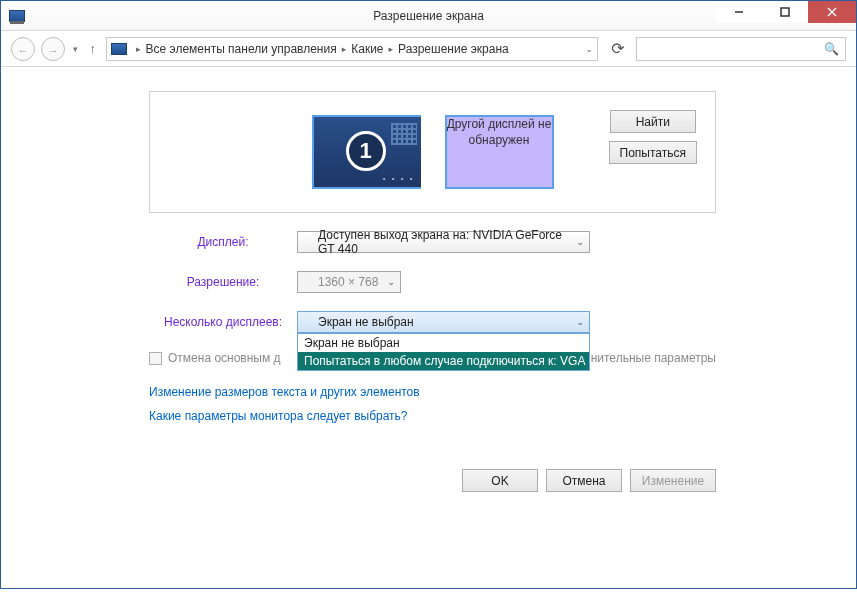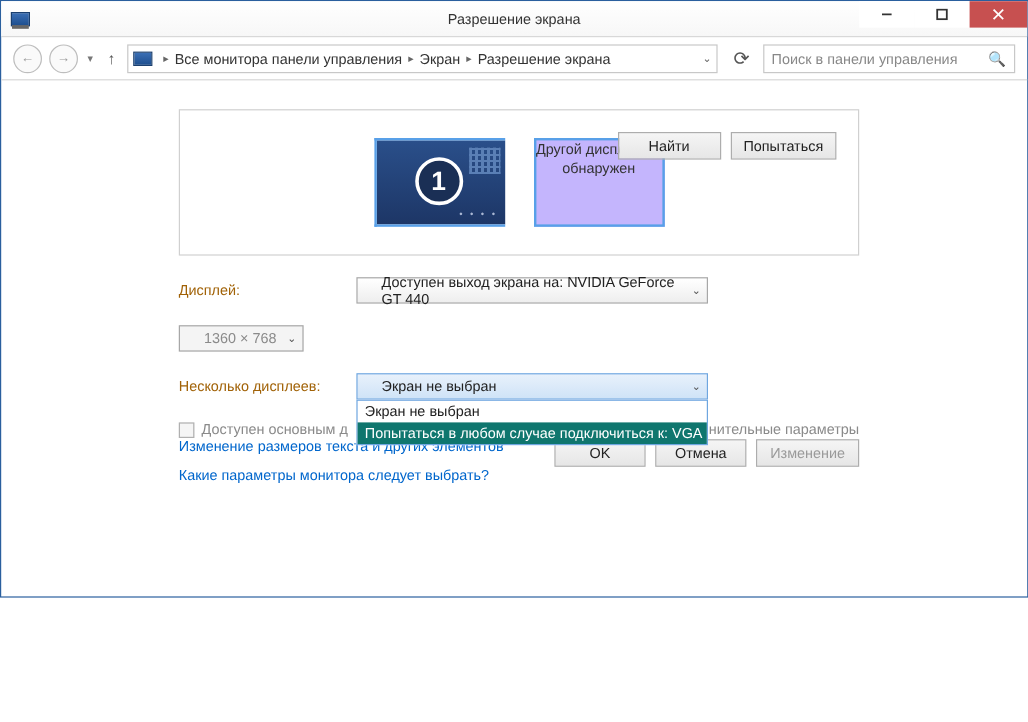--- a/index.html
+++ b/index.html
@@ -1,17 +1,17 @@
 <!DOCTYPE html>
 <html><head>
 <meta charset="utf-8">
 <style>
   * { box-sizing: border-box; font-family: "Segoe UI", Tahoma, sans-serif; }
   body { margin: 0; background: #fff; }
-  .window { width: 857px; height: 498px; border: 1px solid #2a5f9e; background: #fff; position: relative; }
+  .window { width: 857px; height: 589px; border: 1px solid #2a5f9e; background: #fff; position: relative; }
   .titlebar { height: 30px; background: linear-gradient(#fff,#f7f7f7); display:flex; align-items:center; position:relative; border-bottom:1px solid #d8d8d8;}
   .title-icon { width:16px; height:12px; margin-left:8px; background:linear-gradient(#3b6fb5,#1e4f8f); border:1px solid #1a3f6f; position:relative;}
   .title-icon::after{content:"";position:absolute;bottom:-3px;left:0;right:0;height:3px;background:#666;}
   .title-text { position:absolute; left:0; right:0; text-align:center; font-size:12px; color:#333;}
   .winbtns { position:absolute; right:0; top:0; display:flex; }
   .winbtn { width:46px; height:22px; display:flex; align-items:center; justify-content:center; font-size:11px; color:#333; background:#fff;}
   .winbtn.close { background:#c75050; color:#fff; width:48px;}
   .winbtn svg { stroke:#333; }
   .navbar { height:36px; border-bottom:1px solid #d8d8d8; display:flex; align-items:center; padding:0 10px; gap:6px; }
   .circlebtn { width:24px; height:24px; border:1px solid #bdbdbd; border-radius:50%; display:flex; align-items:center; justify-content:center; color:#9a9a9a; font-size:11px; background:#fafafa;}
@@ -27,37 +27,37 @@
   .content { padding: 24px 140px 14px 148px; color:#323232; }
   .heading { color:#0a4e8c; font-size:16px; margin-bottom:14px;}
   .displays-box { border:1px solid #d0d0d0; padding:18px 18px; display:flex; align-items:center; position:relative; height:122px;}
   .monitors { display:flex; margin:0 auto;}
   .mon { border:2px solid #58a0e8; position:relative;}
   .mon.primary { width:109px; height:74px; background:linear-gradient(#2a4f8a,#1d3666); border-right:none;}
   .mon.primary .num-circle { position:absolute; left:32px; top:14px; width:40px; height:40px; border-radius:50%; background:#1a2f55; border:3px solid #fff; display:flex; align-items:center; justify-content:center; color:#fff; font-size:22px; font-weight:bold;}
   .mon.primary .grid { position:absolute; right:4px; top:6px; width:26px; height:22px; background:repeating-linear-gradient(#5a7fb5,#5a7fb5 2px,transparent 2px,transparent 5px),repeating-linear-gradient(90deg,#5a7fb5,#5a7fb5 2px,transparent 2px,transparent 5px);}
   .mon.primary .dots { position:absolute; bottom:4px; right:6px; color:#aab8d4; font-size:8px; letter-spacing:2px;}
   .mon.secondary { width:109px; height:74px; background:#c4b5fd; display:flex; align-items:flex-start; justify-content:center; text-align:center; font-size:12px; color:#333; line-height:1.3;margin-left:24px;}
-  .side-btns { position:absolute; right:18px; top:18px; display:flex; flex-direction:row; gap:8px;align-items:center;}
+  .side-btns { position:absolute; right:18px; top:18px; display:flex; flex-direction:column; gap:8px;align-items:center;}
   .btn { min-width:86px; height:23px; border:1px solid #adadad; background:linear-gradient(#f5f5f5,#e6e6e6); font-size:12px; color:#222; padding:0 10px; display:inline-flex; align-items:center; justify-content:center;}
   .field-row { display:flex; align-items:center; margin-top:18px; font-size:12px;}
-  .field-row .label { width:148px; color:#a16207;}
+  .field-row .label { width:148px; color:#6d28d9;text-align:center;}
   .select { height:22px; border:1px solid #a7a7a7; background:linear-gradient(#fff,#eee); font-size:12px; padding:0 20px 0 20px; position:relative; display:inline-flex; align-items:center; color:#222;}
   .select .caret { position:absolute; right:5px; font-size:9px; color:#555;}
   .select.disabled { color:#8a8a8a; background:#f4f4f4;}
   .select.drop-open { width:293px; border:1px solid #6ea6e0; background:linear-gradient(#e8f1fb,#cfe3f7);}
   .dropdown { position:absolute; border:1px solid #6ea6e0; background:#fff; font-size:12px; z-index:10;}
   .dropdown .opt { padding:2px 6px; color:#222; white-space:nowrap;}
   .dropdown .opt.sel { background:#0f766e; color:#fff;}
   .checkbox-row { display:flex; align-items:center; margin-top:18px; font-size:12px; color:#8a8a8a;}
   .checkbox { width:13px; height:13px; border:1px solid #b0b0b0; background:#f5f5f5; margin-right:6px;}
   .adv-link { margin-left:auto; color:#8a8a8a;}
-  .link { color:#0066cc; font-size:12px; margin-top:0;}
+  .link { color:#0066cc; font-size:12px; margin-top:20px;}
   .link + .link { margin-top:10px;}
-  .footer-btns { position:absolute; right:140px; bottom:108px; display:flex; gap:8px;}
+  .footer-btns { position:absolute; right:140px; bottom:96px; display:flex; gap:8px;}
   .btn.disabled { color:#9a9a9a;}
   .multi-wrap { position:relative; }
 </style>
 </head>
 <body>
 
 <div class="window">
 
   <div class="titlebar">
     <div class="title-icon"></div>
@@ -83,32 +83,31 @@
   </div>
 
   <div class="navbar">
     <div class="circlebtn">←</div>
     <div class="circlebtn">→</div>
     <span class="downarr">▾</span>
     <span class="uparr">↑</span>
     <div class="addrbox">
       <div class="addr-icon"></div>
       <span class="crumb-sep">▸</span>
-      <span>Все монитора панели управления</span>
+      <span>Все элементы панели управления</span>
       <span class="crumb-sep">▸</span>
-      <span>Экран</span>
+      <span>Какие</span>
       <span class="crumb-sep">▸</span>
       <span>Разрешение экрана</span>
       <span class="addr-tail">
           <span style="font-size:9px">⌄</span>
         </span>
     </div>
     <div class="refresh">⟳</div>
     <div class="searchbox">
-      <span>Поиск в панели управления</span>
       <span class="mag">🔍</span>
     </div>
   </div>
 
   <div class="content">
 
     <div class="displays-box">
       <div class="monitors">
         <div class="mon primary">
           <div class="grid"></div>
@@ -127,41 +126,42 @@
 
     <div class="field-row">
       <span class="label">Дисплей:</span>
       <div class="select" style="width:293px">
         <span>Доступен выход экрана на: NVIDIA GeForce GT 440</span>
         <span class="caret">⌄</span>
       </div>
     </div>
 
     <div class="field-row">
+      <span class="label">Разрешение:</span>
       <div class="select disabled" style="width:104px">
         <span>1360 × 768</span>
         <span class="caret">⌄</span>
       </div>
     </div>
 
     <div class="field-row multi-wrap">
       <span class="label">Несколько дисплеев:</span>
       <div class="select drop-open">
         <span>Экран не выбран</span>
         <span class="caret">⌄</span>
       </div>
       <div class="dropdown" style="left:148px; top:22px; width:293px;">
         <div class="opt">Экран не выбран</div>
         <div class="opt sel">Попытаться в любом случае подключиться к: VGA</div>
       </div>
     </div>
 
     <div class="checkbox-row">
       <div class="checkbox"></div>
-      <span>Доступен основным д</span>
+      <span>Отмена основным д</span>
       <span class="adv-link">лнительные параметры</span>
     </div>
 
     <div class="link">Изменение размеров текста и других элементов</div>
     <div class="link">Какие параметры монитора следует выбрать?</div>
   </div>
 
   <div class="footer-btns">
     <div class="btn" style="min-width:76px">OK</div>
     <div class="btn" style="min-width:76px">Отмена</div>

